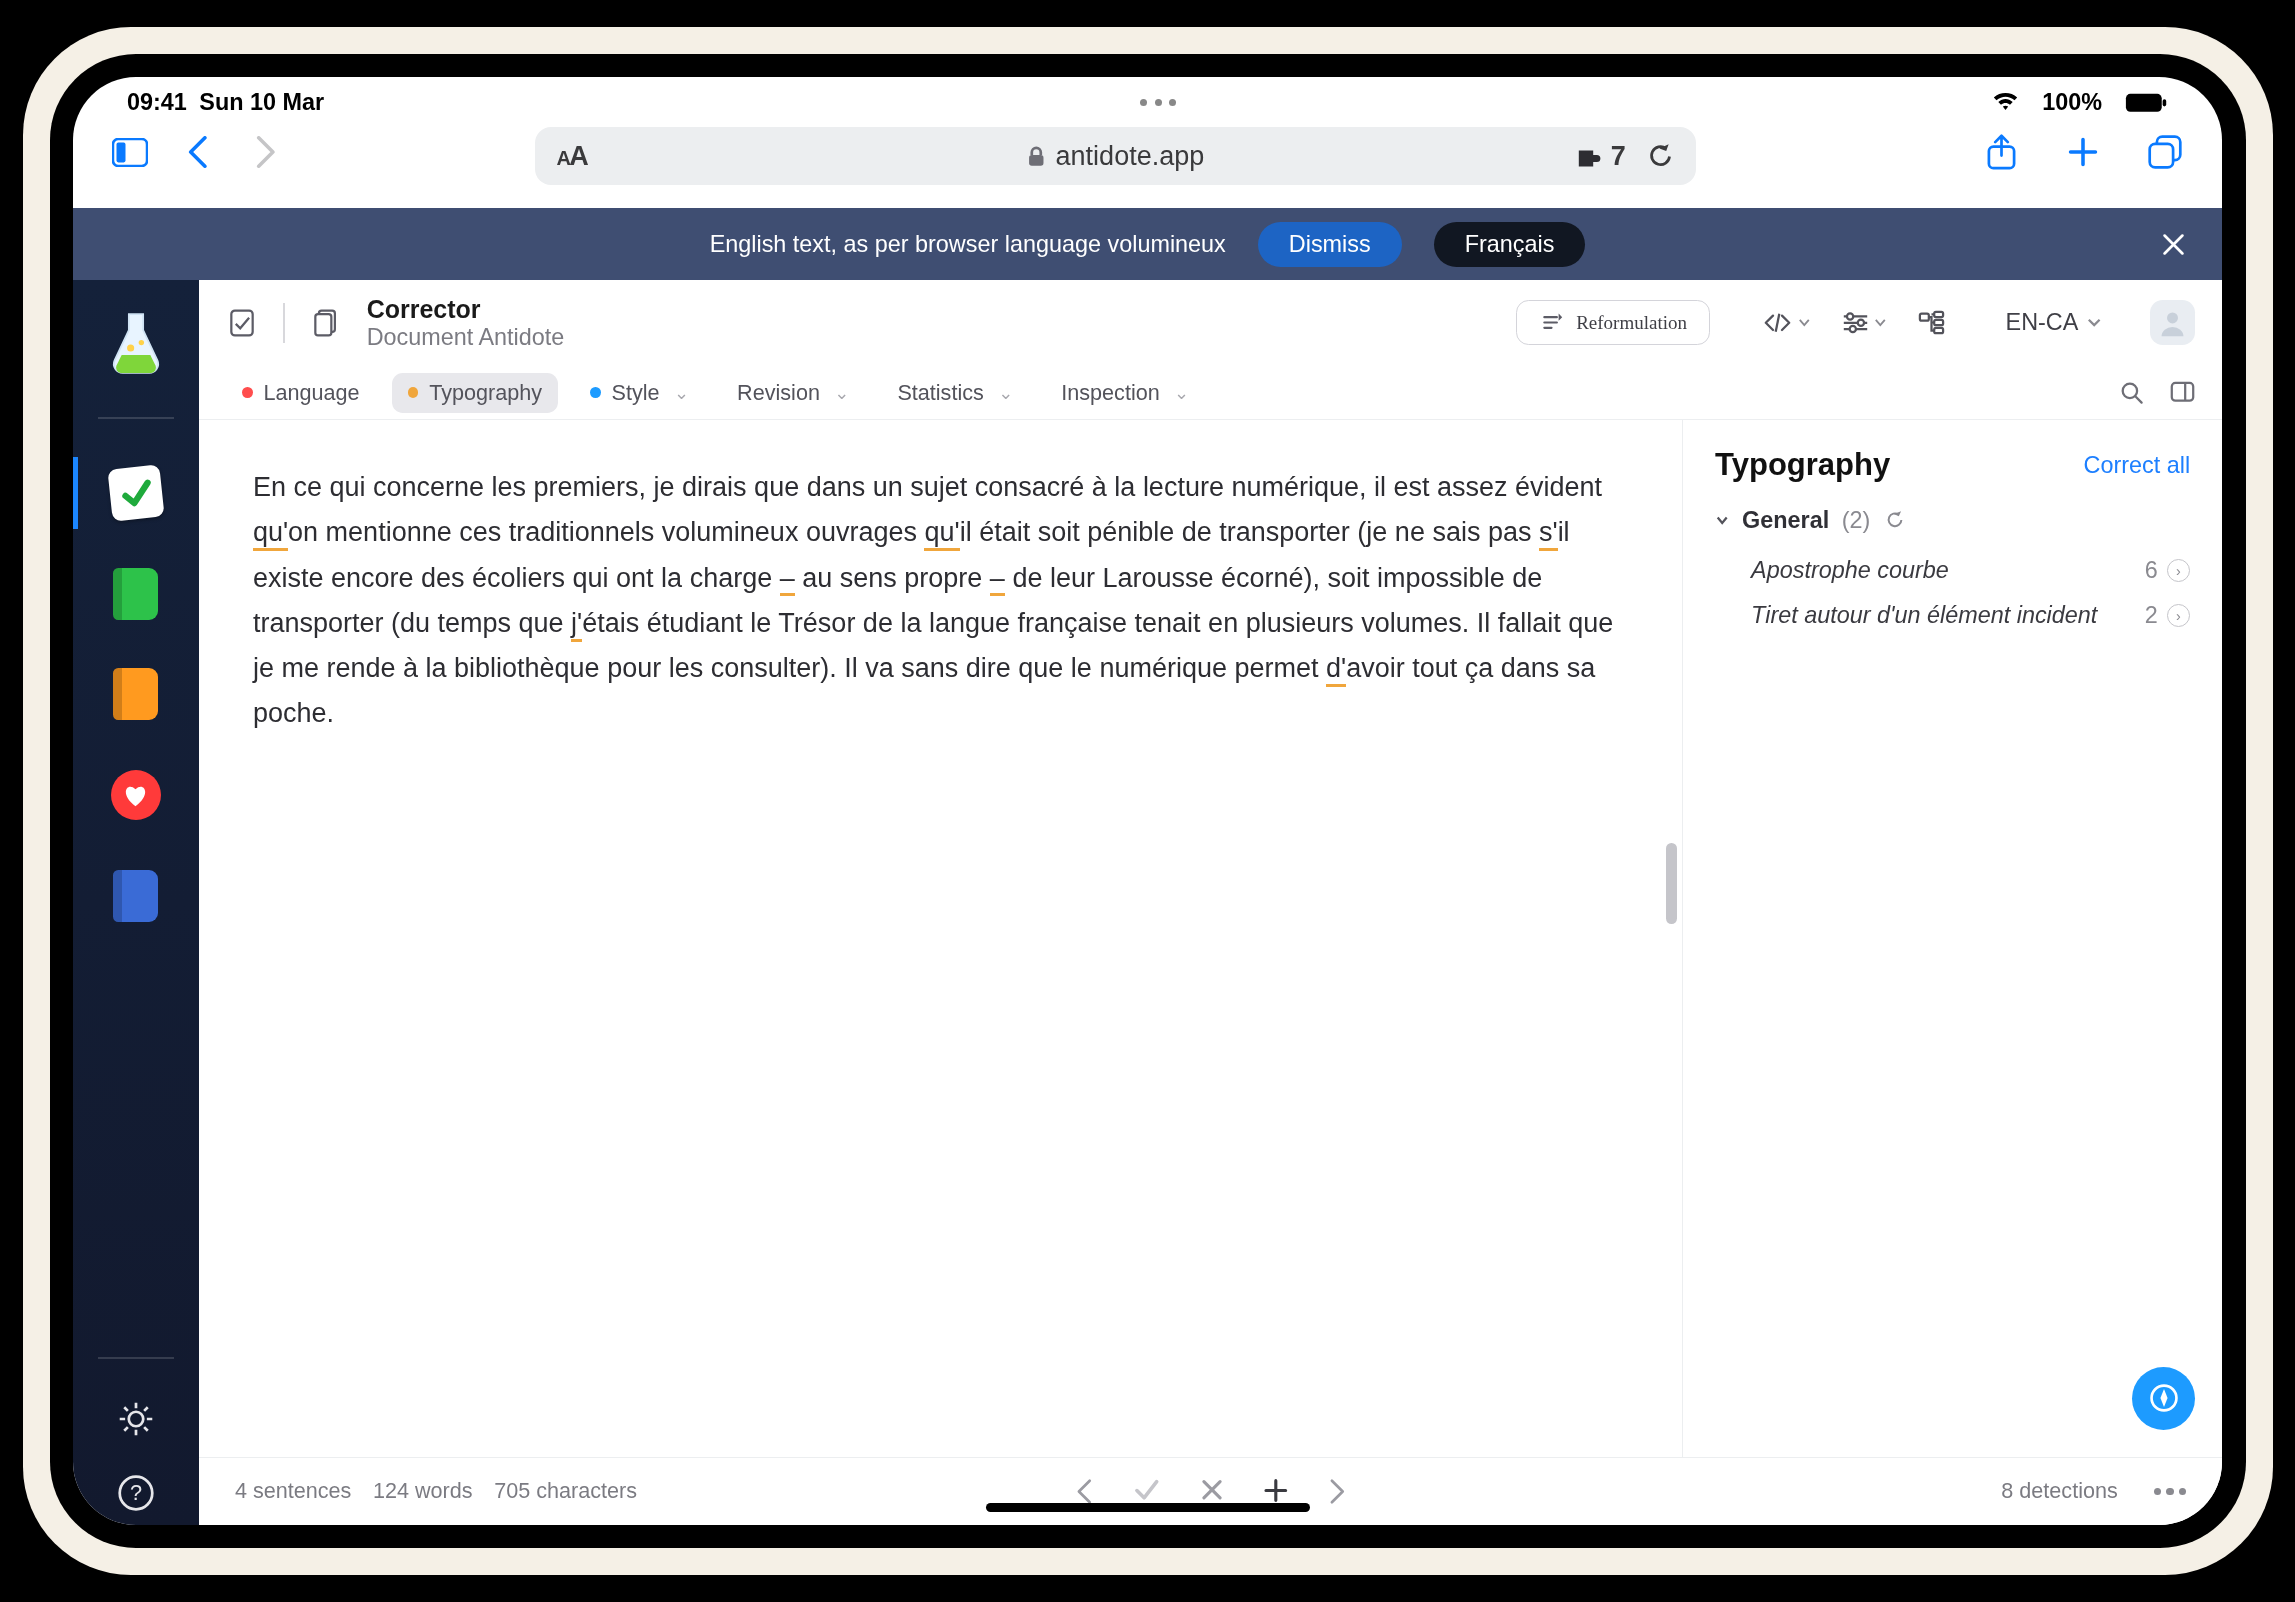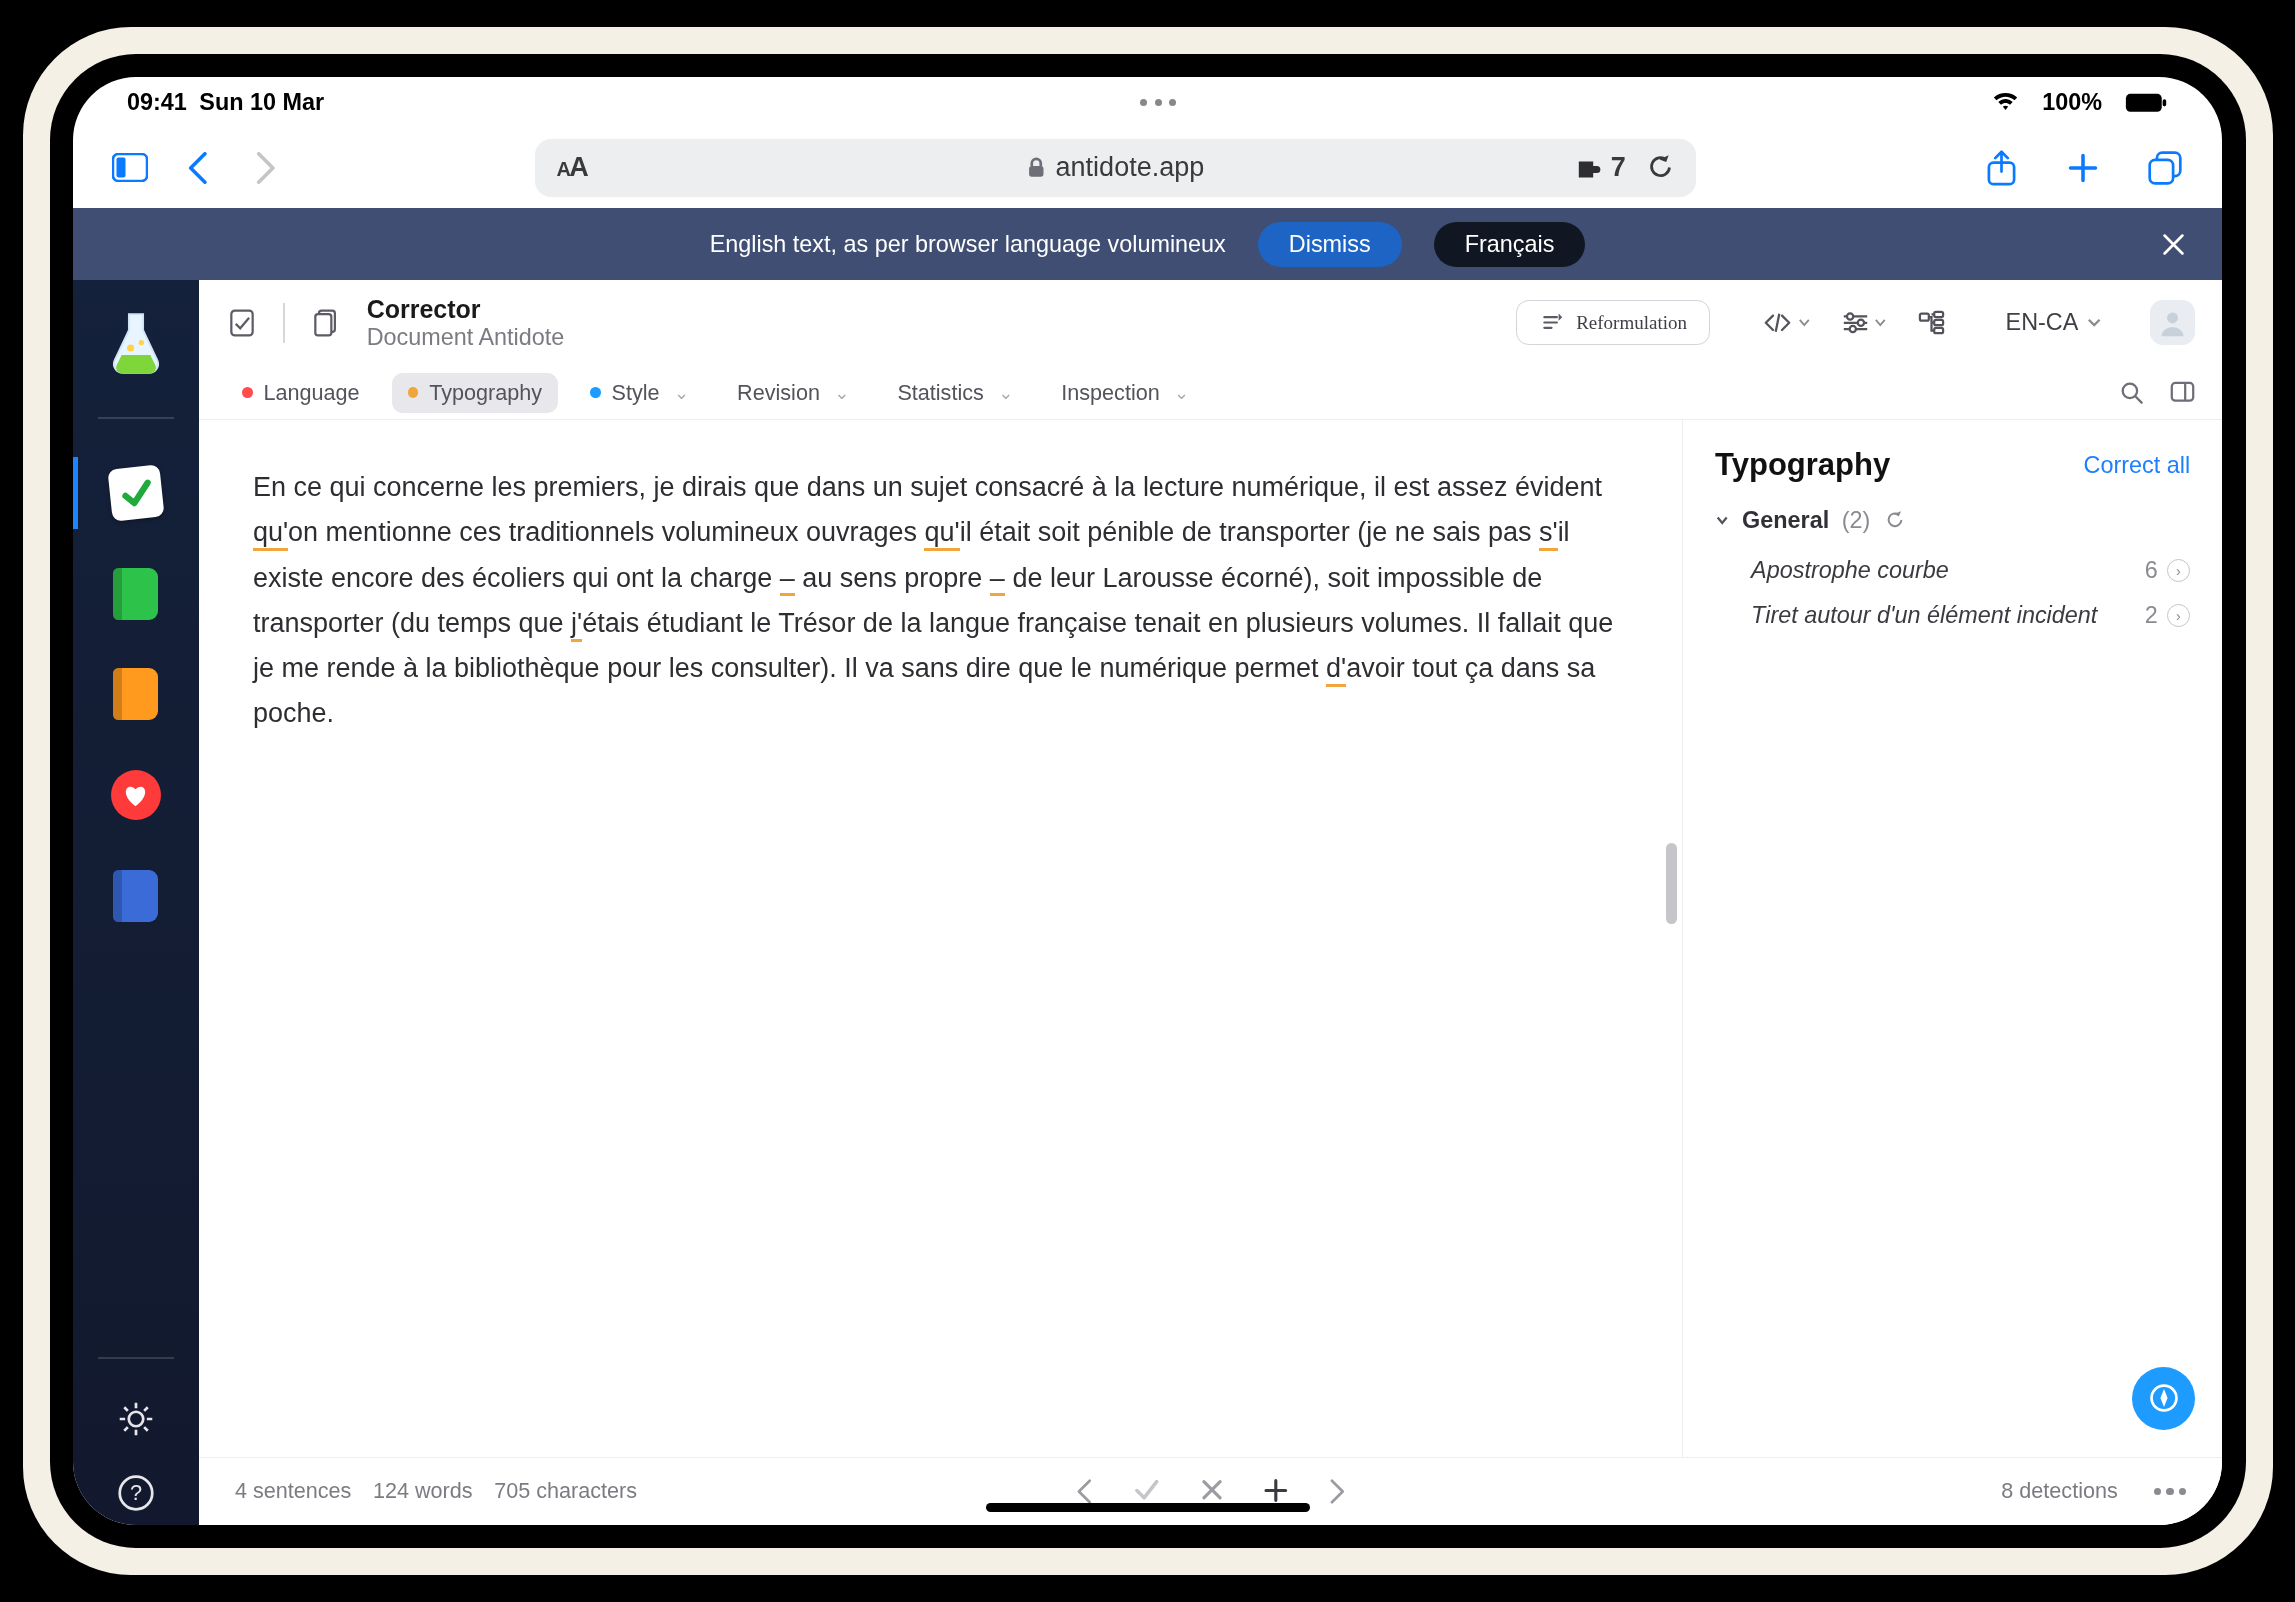--- a/index.html
+++ b/index.html
@@ -27,21 +27,21 @@
     padding: 0 54px; font-size: 23.4px; color:#000; font-weight:600;
   }
   .status-left { display:flex; gap:12.6px; }
   .status-center { display:flex; gap:7.2px; }
   .status-center span { width:7.2px; height:7.2px; border-radius:50%; background:#888; }
   .status-right { display:flex; align-items:center; gap:23px; }
   .wifi-icon svg, .battery-icon svg { display:block; }
 
   
   .safari-bar {
-    height: 81px; display:flex; align-items:center; padding: 0 32px; gap: 18px;
+    height: 81px; display:flex; align-items:flex-start; padding: 0 32px; gap: 18px;
   }
   .sf-btn { width:50px; height:50px; display:flex; align-items:center; justify-content:center; color:#0a7aff; font-size:32px; }
   .sf-btn.disabled { color:#c5c5c7; }
   .urlbar {
     flex:1; max-width:1161px; margin:0 auto; height:58px; background:#eceef0; border-radius:16px;
     display:flex; align-items:center; padding:0 21.6px; color:#3a3a3c; font-size:27px; gap:18px;
     position:relative;
   }
   .urlbar .aa { font-weight:700; letter-spacing:-1.8px; font-size:27px; color:#3a3a3c;}
   .urlbar .aa span.small { font-size:20px; }

